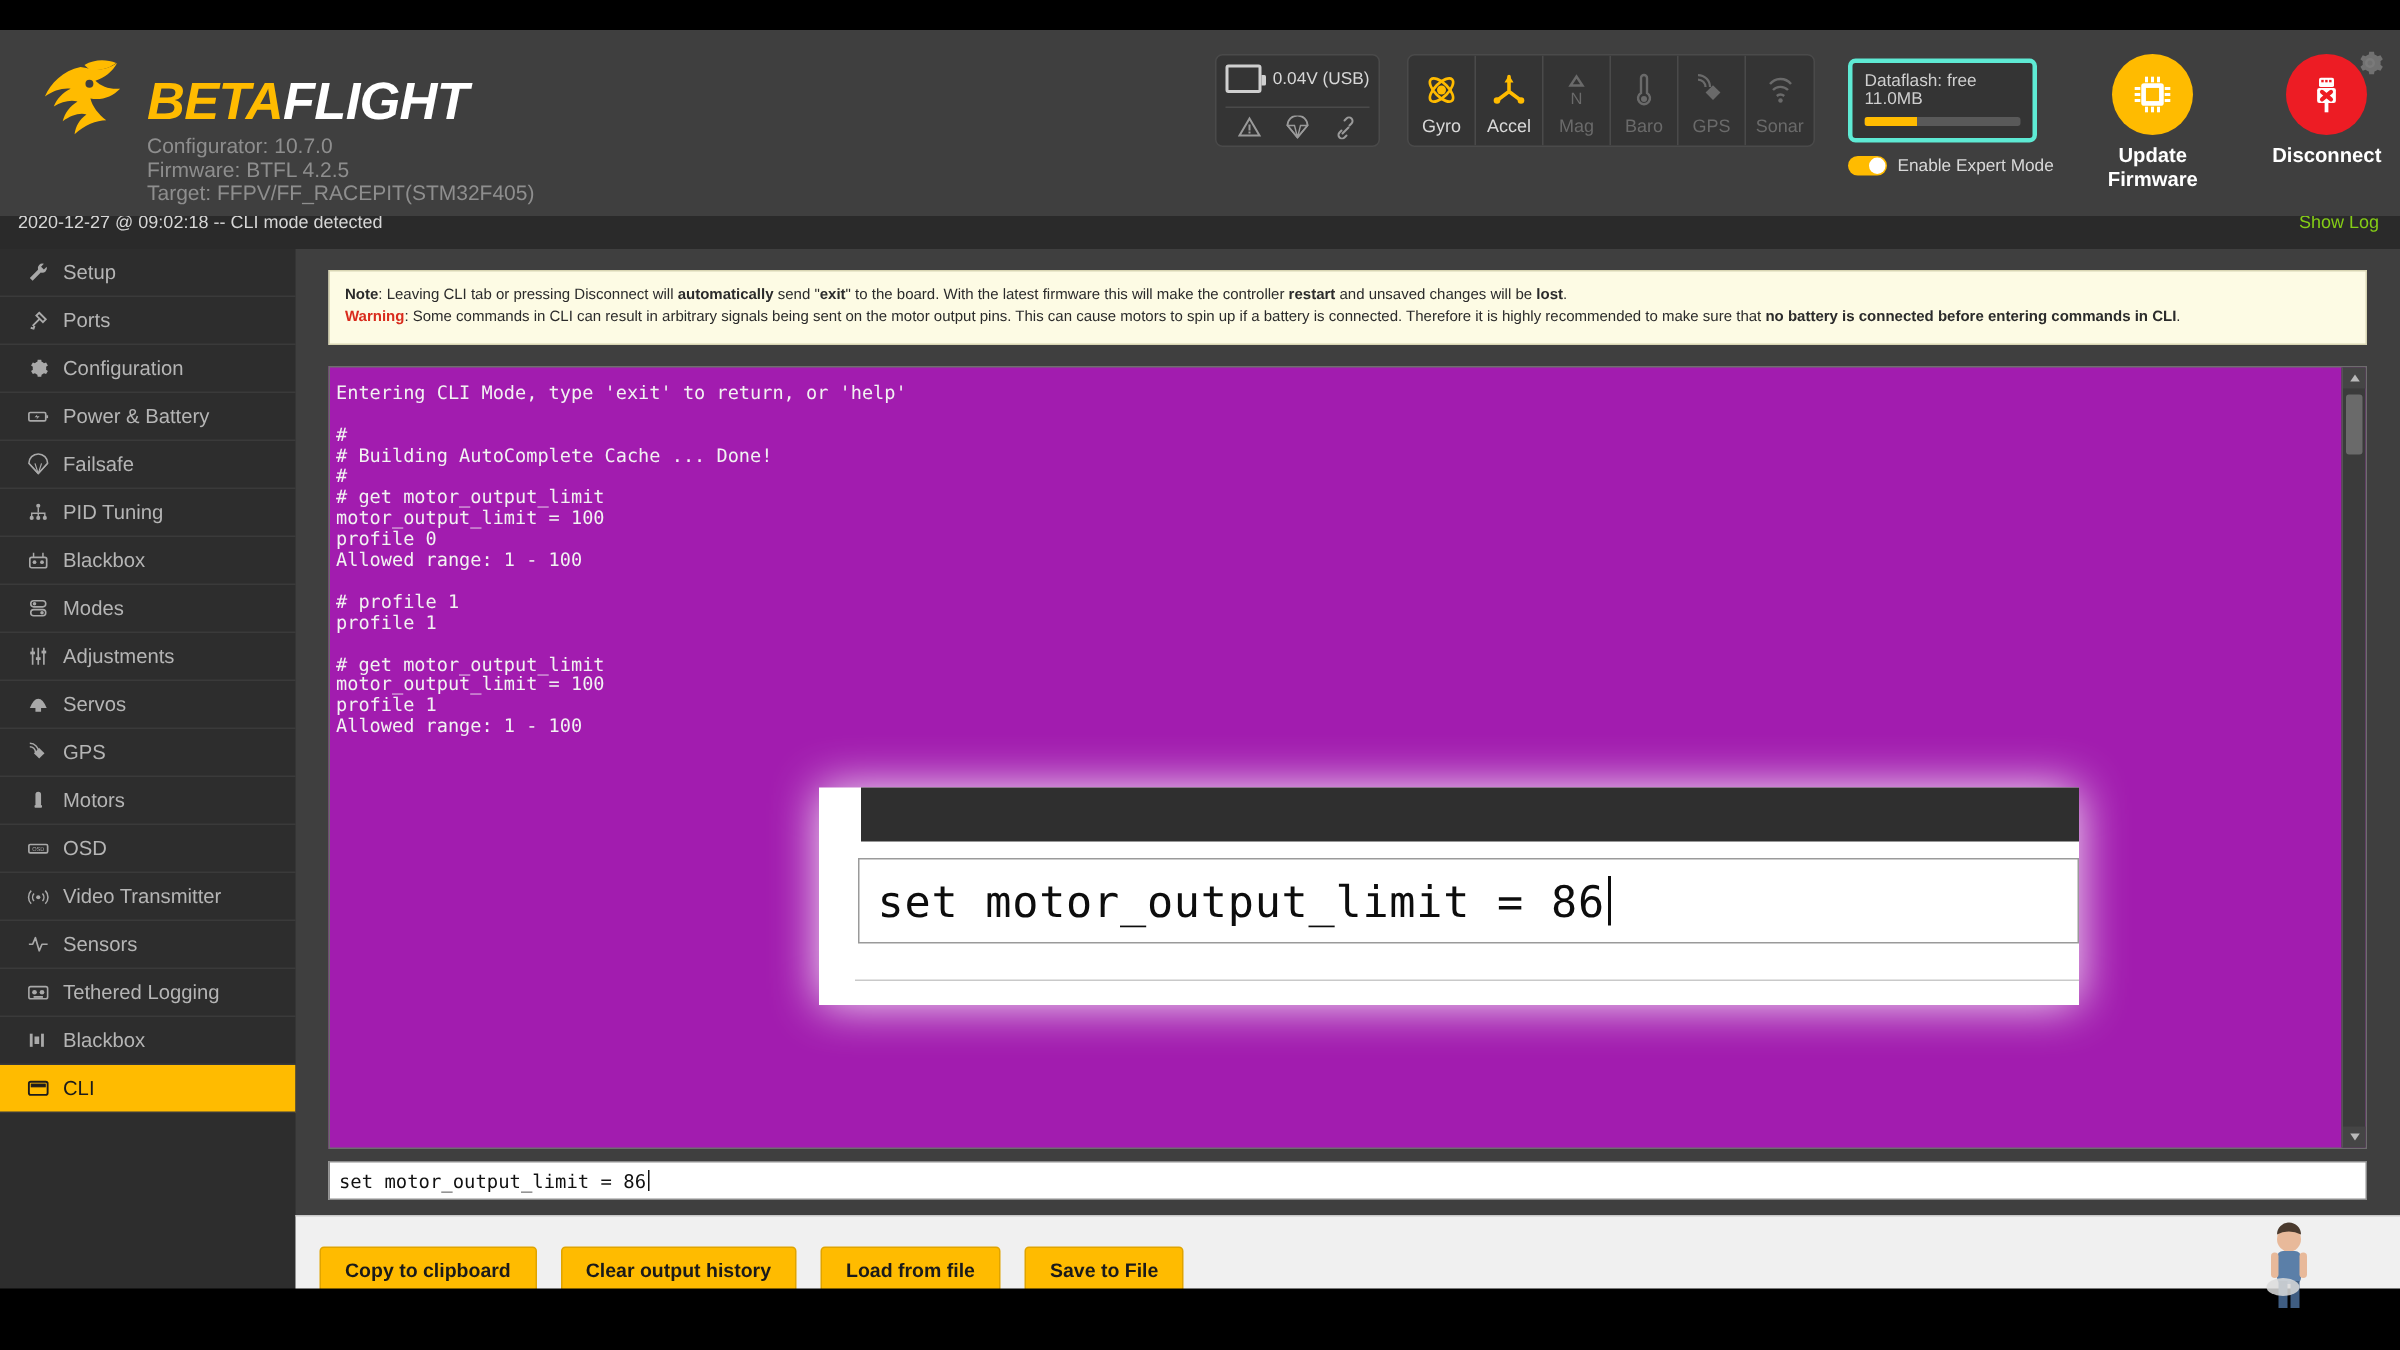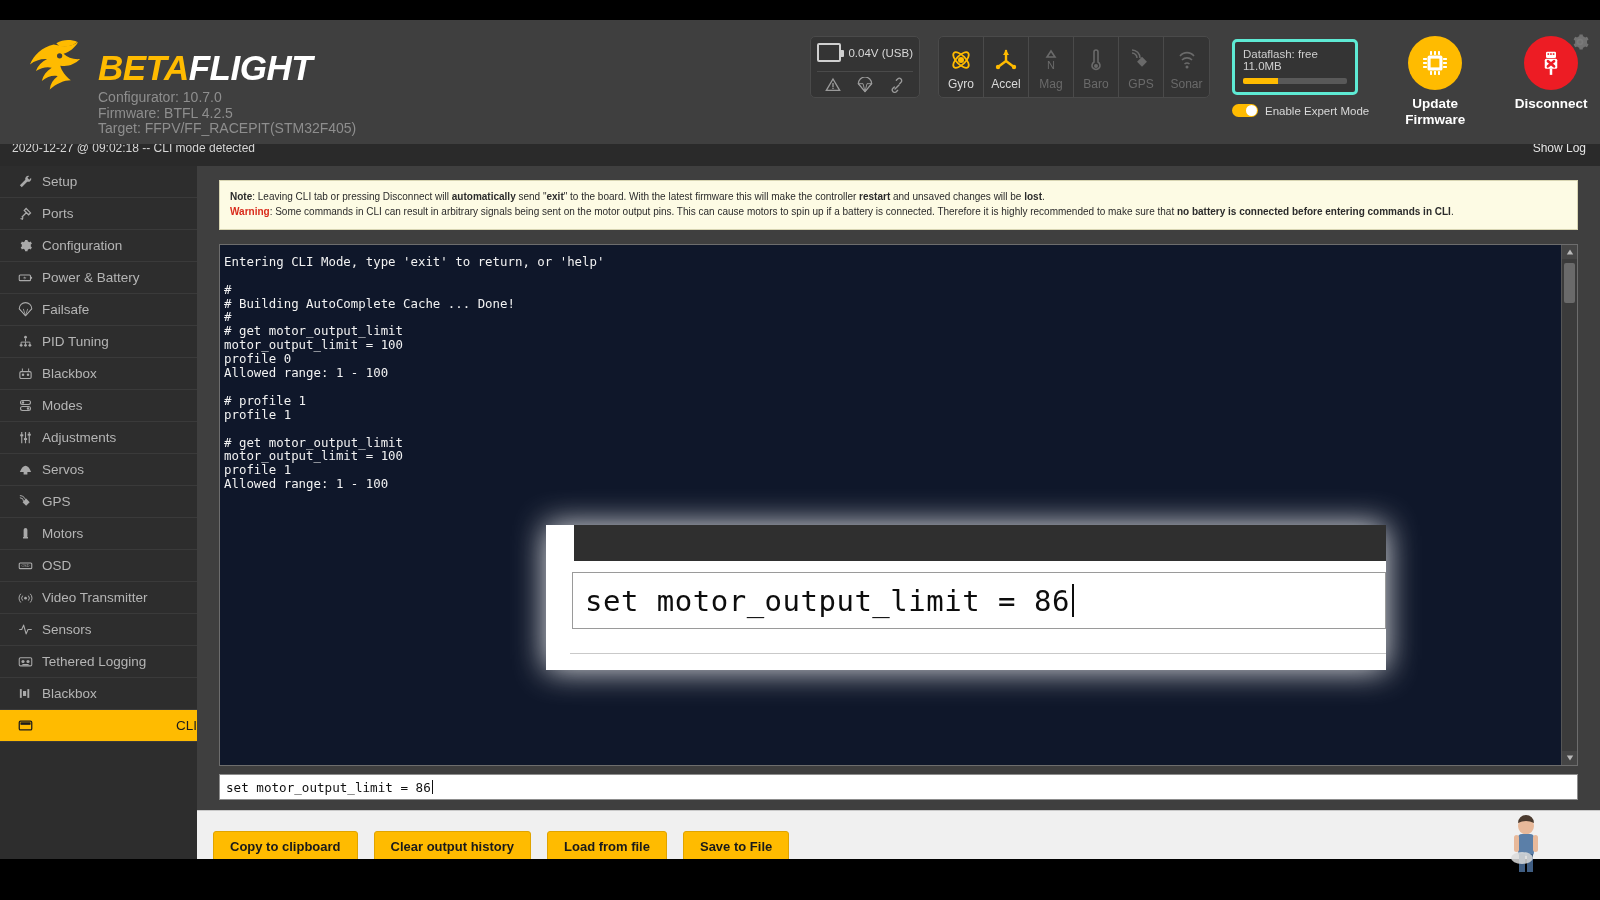--- a/index.html
+++ b/index.html
@@ -114,37 +114,37 @@
 
   .gear-btn { position: absolute; right: 10px; top: 12px; opacity: .65; }
 
   
   .logbar {
     height: 22px; flex: 0 0 22px; background: #2a2a2a;
     display: flex; align-items: center; justify-content: space-between;
     padding: 0 14px 14px 12px;
   }
   .logbar .log-msg { color: #d6d6d6; font-size: 12px; }
-  .logbar .show-log { color: #e5e5e5; font-size: 12px; }
+  .logbar .show-log { color: #84cc16; font-size: 12px; }
 
   
   .body-wrap { flex: 1 1 auto; display: flex; min-height: 0; }
 
   
   .sidebar { width: 197px; flex: 0 0 197px; background: #2d2d2d; }
   .nav-item {
     height: 32px; display: flex; align-items: center;
     padding-left: 14px; border-bottom: 1px solid #3a3a3a;
     color: #b5b5b5; font-size: 13.5px;
   }
   .nav-item .n-ico {
     width: 22px; display: flex; align-items: center; justify-content: center;
     margin-right: 6px; flex: 0 0 22px;
   }
-  .nav-item.active { background: #ffbb00; color: #1c1c1c; justify-content: space-between; }
+  .nav-item.active { background: #ffbb00; color: #1c1c1c; }
   .nav-item.active .n-ico svg { fill: #1c1c1c; stroke: #1c1c1c; }
   .sidebar-fill { background: #2d2d2d; }
 
   
   .content {
     flex: 1 1 auto; background: #3f3f3f;
     display: flex; flex-direction: column; min-width: 0;
     padding: 14px 22px 0 22px;
   }
 
@@ -153,21 +153,21 @@
     padding: 8px 10px 9px 10px;
     font-size: 10px; line-height: 15.4px; color: #2b2b2b;
   }
   .notice b { font-weight: bold; }
   .notice .warnword { color: #d92b1c; font-weight: bold; }
 
   
   .console-wrap {
     margin-top: 14px; position: relative;
     flex: 1 1 auto; min-height: 0;
-    background: #0f172a; border: 1px solid #6d6d6d;
+    background: #a21caf; border: 1px solid #6d6d6d;
     display: flex;
   }
   .console {
     flex: 1 1 auto; overflow: hidden; padding: 10px 6px 6px 4px;
     font-family: "DejaVu Sans Mono", monospace;
     font-size: 12.4px; line-height: 13.9px;
     color: #f2f2f2; white-space: pre;
   }
   .console .blank { display: block; height: 13.9px; }
 

